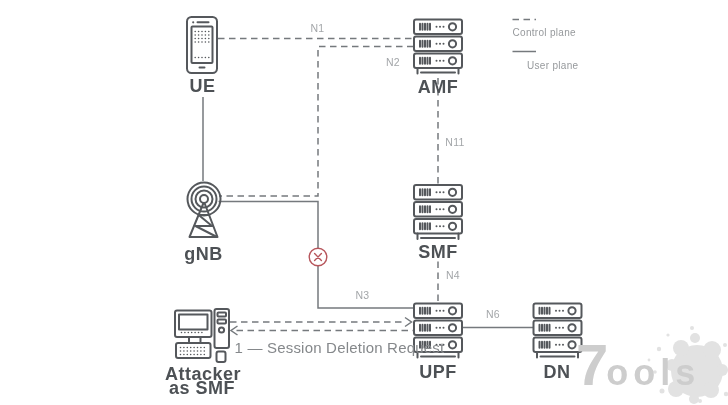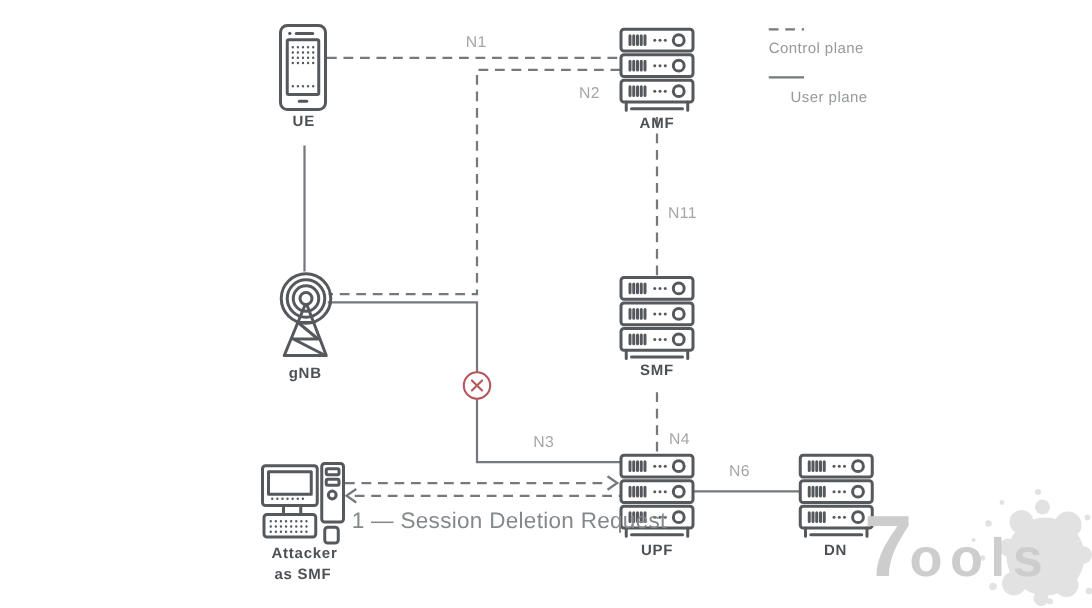--- a/index.html
+++ b/index.html
@@ -11,21 +11,21 @@
   
   .ic{stroke:#55585c;fill:none;stroke-width:2;stroke-linecap:round;stroke-linejoin:round;}
   .icf{fill:#55585c;stroke:none;}
   .dots{stroke:#55585c;stroke-width:1.6;fill:none;stroke-linecap:round;stroke-dasharray:0 3.4;}
   
   .ln{stroke:#75797d;fill:none;stroke-width:1.5;}
   .lnd{stroke:#75797d;fill:none;stroke-width:1.5;stroke-dasharray:6.5 4.5;}
   .red{stroke:#b7565c;}
   .splat{fill:#e2e2e2;stroke:none;}
   
-  .node-label{position:absolute;transform:translateX(-50%);font-weight:700;font-size:10px;
+  .node-label{position:absolute;transform:translateX(-50%);font-weight:700;font-size:18px;
     color:#4d5155;letter-spacing:.5px;white-space:nowrap;}
   .link-label{position:absolute;transform:translateX(-50%);font-size:10.5px;
     color:#a3a6a9;letter-spacing:.3px;white-space:nowrap;}
   .legend-label{position:absolute;font-size:10px;color:#96999c;letter-spacing:.3px;white-space:nowrap;}
   .msg-label{position:absolute;font-size:15px;color:#85888b;letter-spacing:.2px;white-space:nowrap;}
   .watermark{position:absolute;left:576px;top:336px;color:#cdcdcd;font-weight:700;
     white-space:nowrap;line-height:1;}
   .watermark .seven{font-size:58px;letter-spacing:-2px;}
   .watermark .rest{font-size:36px;letter-spacing:5px;}
 </style>
@@ -145,21 +145,21 @@
   <div class="node-label" style="left:203.5px;top:244px;">gNB</div>
   <div class="node-label" style="left:438px;top:242px;">SMF</div>
   <div class="node-label" style="left:438px;top:362px;">UPF</div>
   <div class="node-label" style="left:557px;top:362px;">DN</div>
   <div class="node-label" style="left:203px;top:363.5px;">Attacker</div>
   <div class="node-label" style="left:202px;top:377.5px;">as SMF</div>
 
   <div class="link-label" style="left:317.5px;top:21.5px;">N1</div>
   <div class="link-label" style="left:365px;top:56px;margin-left:28px;">N2</div>
   <div class="link-label" style="left:455px;top:136px;">N11</div>
-  <div class="link-label" style="left:453px;top:287px;text-align:right;">N4</div>
+  <div class="link-label" style="left:453px;top:269px;text-align:right;">N4</div>
   <div class="link-label" style="left:362.5px;top:289px;">N3</div>
   <div class="link-label" style="left:493px;top:308px;">N6</div>
 
   <div class="legend-label" style="left:512.5px;top:27px;">Control plane</div>
   <div class="legend-label" style="left:527px;top:60px;">User plane</div>
 
   <div class="msg-label" style="left:234.5px;top:338.5px;">1 — Session Deletion Request</div>
 
   <div class="watermark"><span class="seven">7</span><span class="rest">ools</span></div>
 

